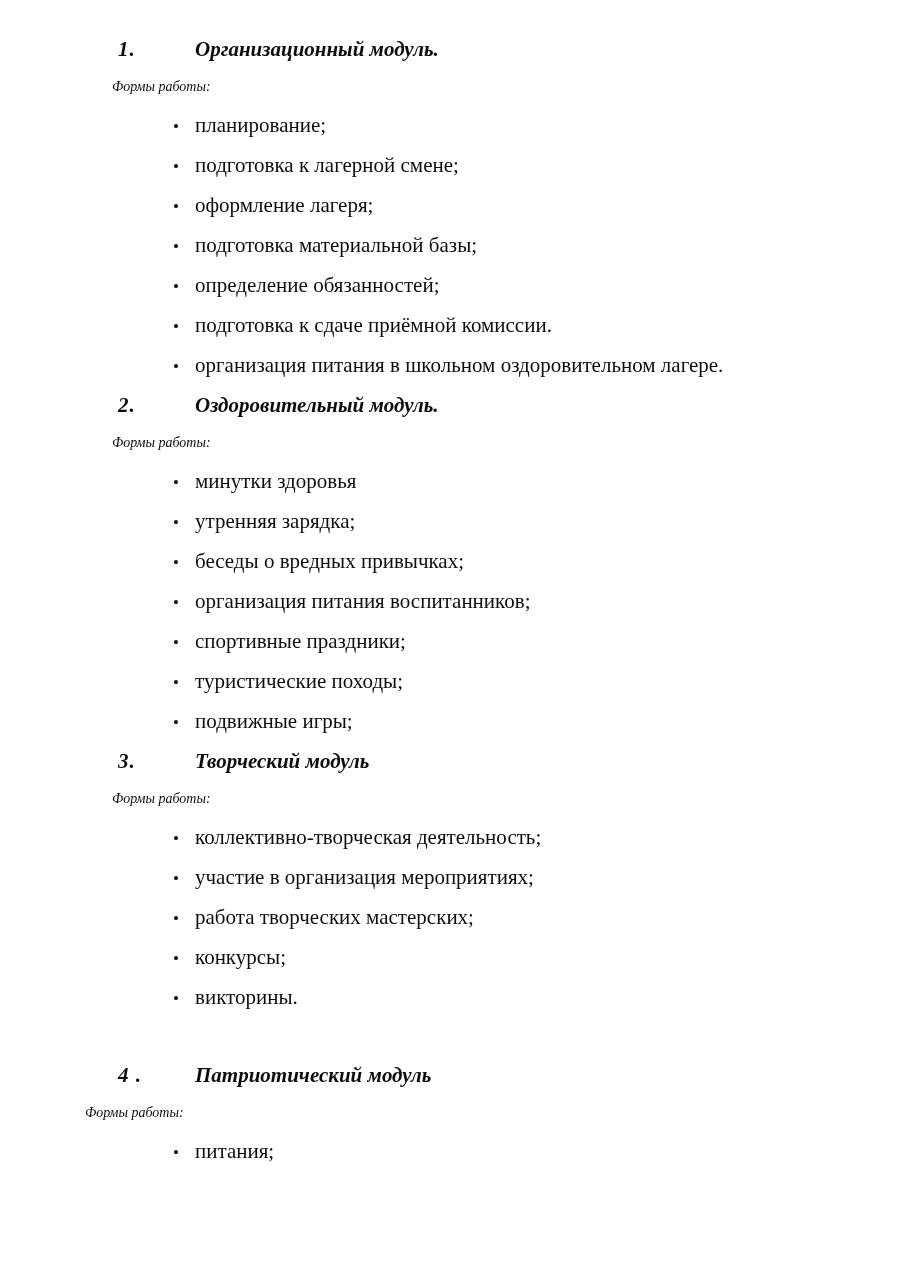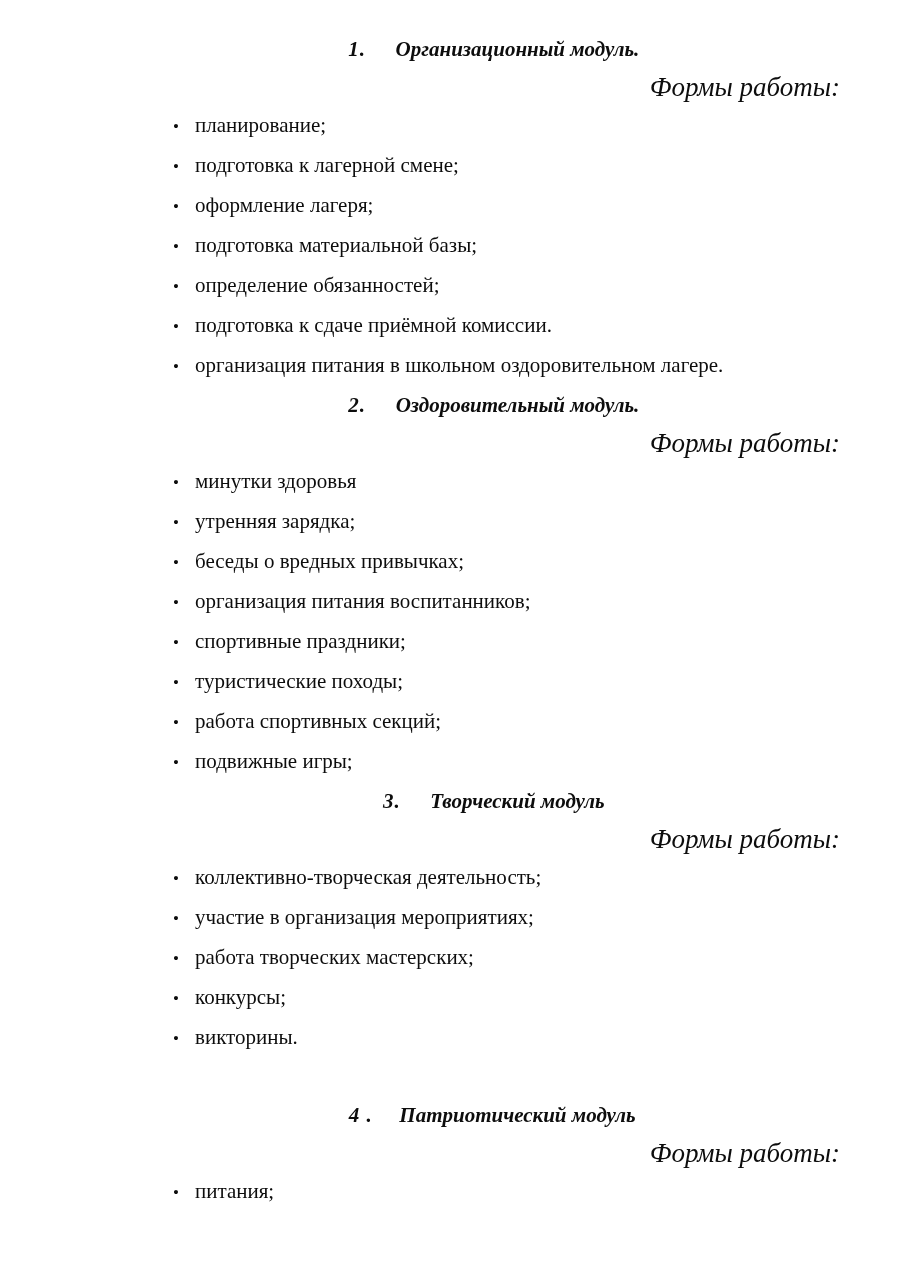--- a/index.html
+++ b/index.html
@@ -22,33 +22,31 @@
     background: #ffffff;
   }
   p { margin: 0; }
   .heading {
     font-size: 21px;
     font-weight: bold;
     font-style: italic;
     line-height: 38px;
     padding-left: 33px;
     white-space: nowrap;
-    text-align: center;
   }
   .heading .num {
     display: inline-block;
     width: 77px;
     letter-spacing: 1px;
   }
   .subtitle {
-    font-size: 27px;
+    font-size: 14px;
     font-style: italic;
     line-height: 38px;
     padding-left: 27px;
-    text-align: right;
   }
   .subtitle.flush {
     padding-left: 0;
   }
   ul.items {
     list-style: none;
     margin: 0;
     padding: 0;
   }
   li.bullet-item {
@@ -89,21 +87,20 @@
   <section class="module-section">
     <p class="heading"><span class="num">2.</span><span class="title">Оздоровительный модуль.</span></p>
     <p class="subtitle">Формы работы:</p>
     <ul class="items">
           <li class="bullet-item"><span class="bullet">•</span><span class="item-text">минутки здоровья</span></li>
           <li class="bullet-item"><span class="bullet">•</span><span class="item-text">утренняя зарядка;</span></li>
           <li class="bullet-item"><span class="bullet">•</span><span class="item-text">беседы о вредных привычках;</span></li>
           <li class="bullet-item"><span class="bullet">•</span><span class="item-text">организация питания воспитанников;</span></li>
           <li class="bullet-item"><span class="bullet">•</span><span class="item-text">спортивные праздники;</span></li>
           <li class="bullet-item"><span class="bullet">•</span><span class="item-text">туристические походы;</span></li>
-          <li class="bullet-item"><span class="bullet">•</span><span class="item-text">работа спортивных секций;</span></li>
           <li class="bullet-item"><span class="bullet">•</span><span class="item-text">подвижные игры;</span></li>
         </ul>
   </section>
 
   <section class="module-section">
     <p class="heading"><span class="num">3.</span><span class="title">Творческий модуль</span></p>
     <p class="subtitle">Формы работы:</p>
     <ul class="items">
           <li class="bullet-item"><span class="bullet">•</span><span class="item-text">коллективно-творческая деятельность;</span></li>
           <li class="bullet-item"><span class="bullet">•</span><span class="item-text">участие в организация мероприятиях;</span></li>

